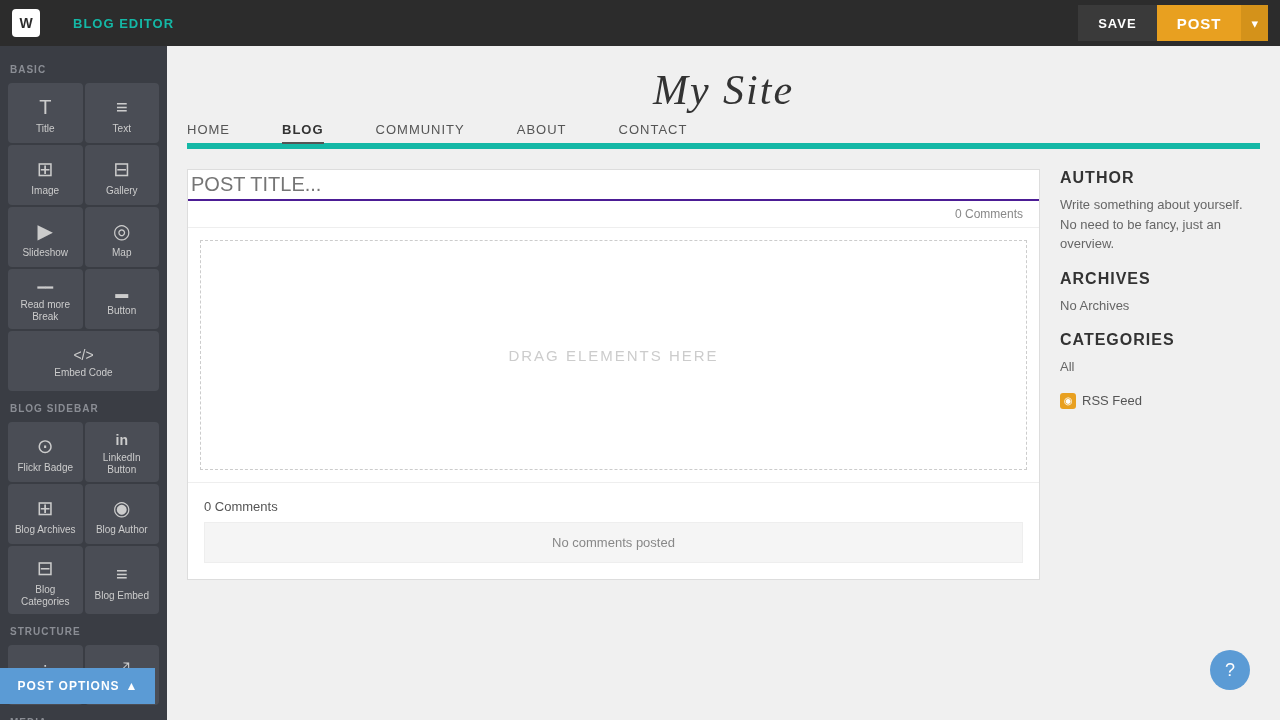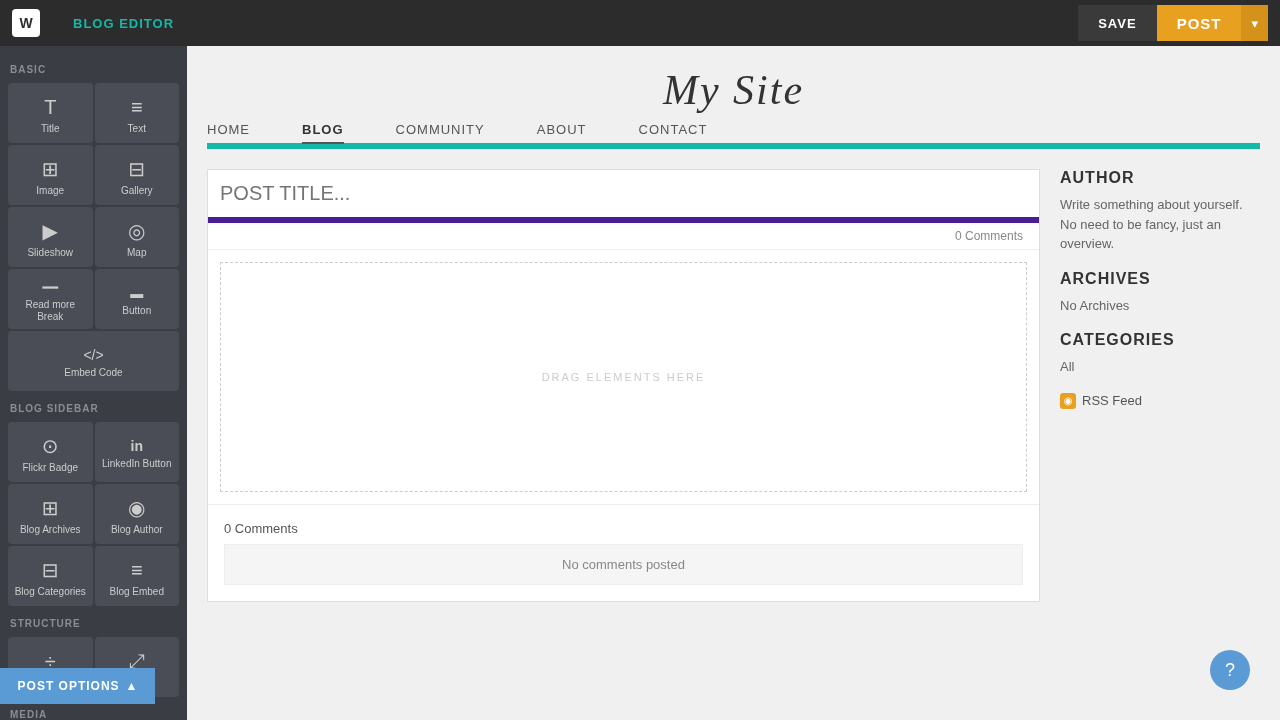--- a/index.html
+++ b/index.html
@@ -67,21 +67,21 @@
 
     
     .main-layout {
       display: flex;
       flex: 1;
       overflow: hidden;
     }
 
     
     .sidebar {
-      width: 187px;
+      width: 167px;
       background: #3a3d44;
       flex-shrink: 0;
       overflow-y: auto;
       padding: 10px 0 88px 0;
     }
     .sidebar-section-label {
       color: #8a8d94;
       font-size: 10px;
       font-weight: bold;
       letter-spacing: 1px;
@@ -198,22 +198,22 @@
       align-items: flex-start;
     }
 
     
     .blog-main {
       flex: 1;
       background: #fff;
       border: 1px solid #ddd;
     }
     .post-title-area {
-      padding: 12px;
-      border-bottom: 6px solid #4c1d95;
+      padding: 3px;
+      border-bottom: 2px solid #4c1d95;
     }
     .post-title-input {
       font-size: 20px;
       color: #aaa;
       font-weight: normal;
       border: none;
       outline: none;
       width: 100%;
     }
     .post-comments-top {
@@ -226,21 +226,21 @@
     .post-body-area {
       min-height: 230px;
       border: 1px dashed #ccc;
       margin: 12px;
       display: flex;
       align-items: center;
       justify-content: center;
     }
     .drag-text {
       color: #ccc;
-      font-size: 11px;
+      font-size: 15px;
       letter-spacing: 2px;
       text-transform: uppercase;
     }
     .post-footer {
       padding: 16px;
       border-top: 1px solid #eee;
     }
     .post-comments-bottom {
       font-size: 13px;
       color: #555;

